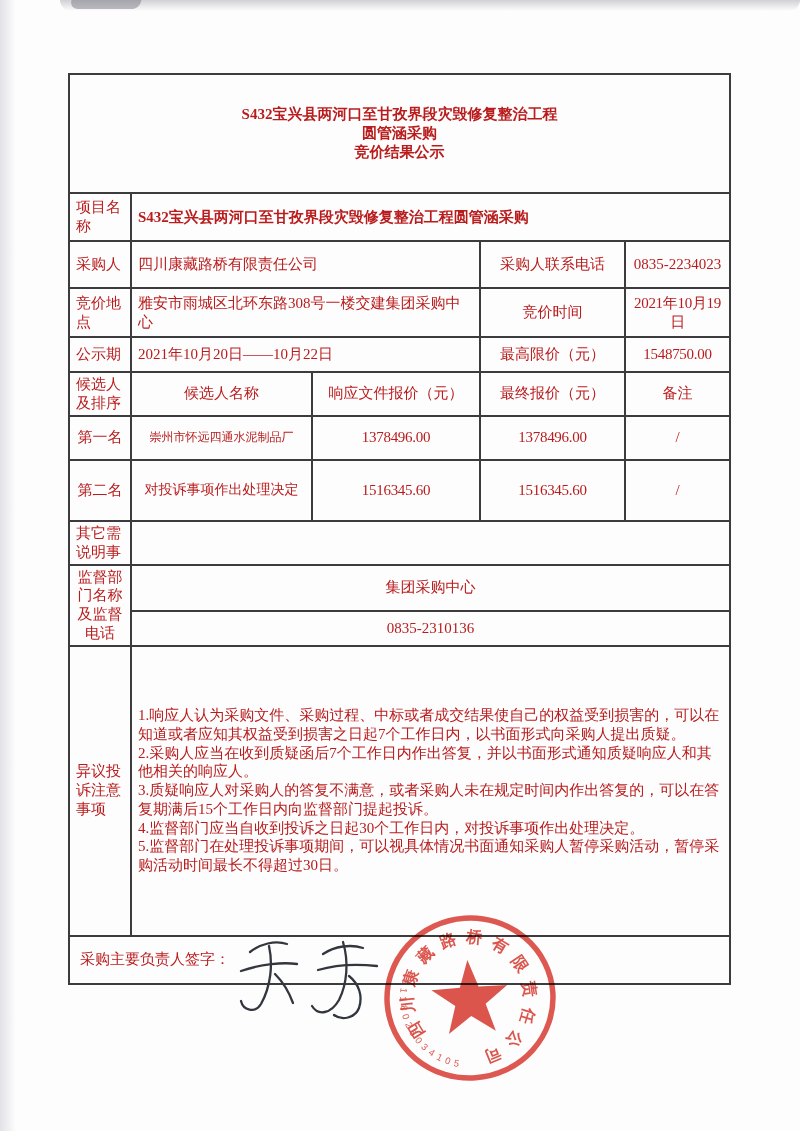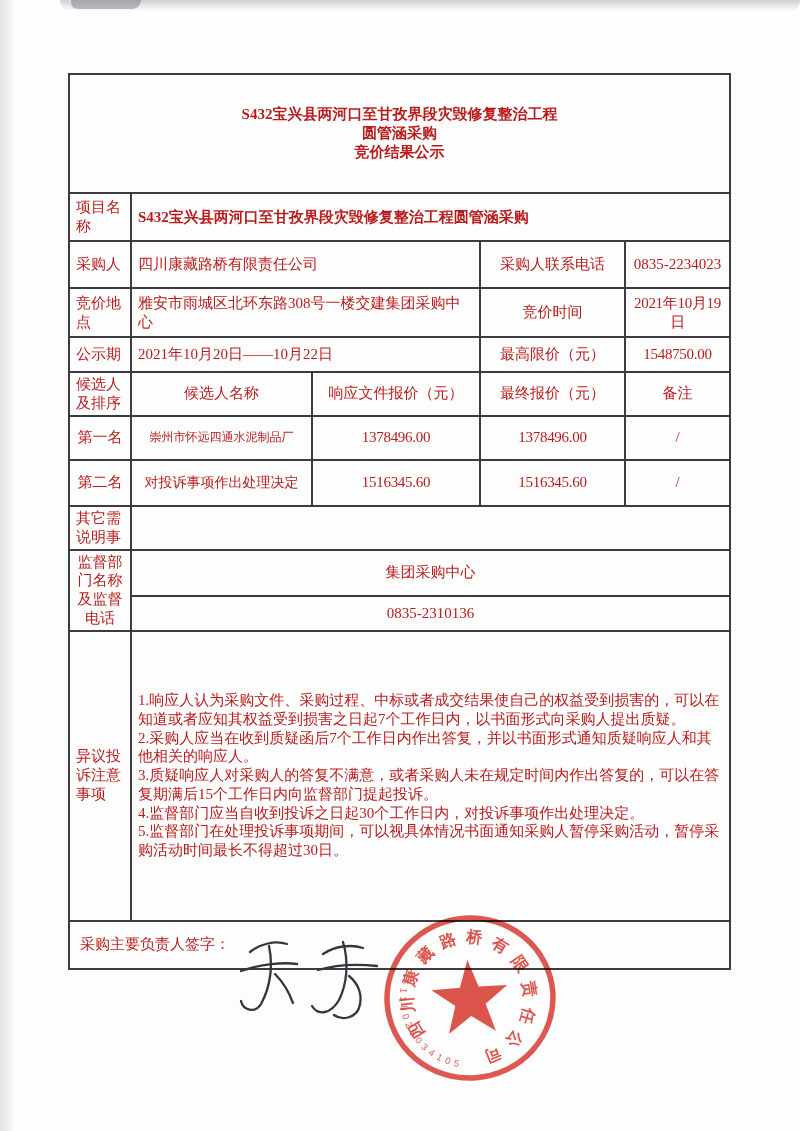--- a/index.html
+++ b/index.html
@@ -103,21 +103,21 @@
     </tr>
 
     <tr style="height:44px">
       <td class="c">第一名</td>
       <td class="c" style="font-size:12px">崇州市怀远四通水泥制品厂</td>
       <td class="c num">1378496.00</td>
       <td class="c num">1378496.00</td>
       <td class="c">/</td>
     </tr>
 
-    <tr style="height:46px">
+    <tr style="height:61px">
       <td class="c">第二名</td>
       <td class="c" style="font-size:14px">对投诉事项作出处理决定</td>
       <td class="c num">1516345.60</td>
       <td class="c num">1516345.60</td>
       <td class="c">/</td>
     </tr>
 
     <tr style="height:44px">
       <td class="lbl">其它需说明事</td>
       <td colspan="4"></td>

